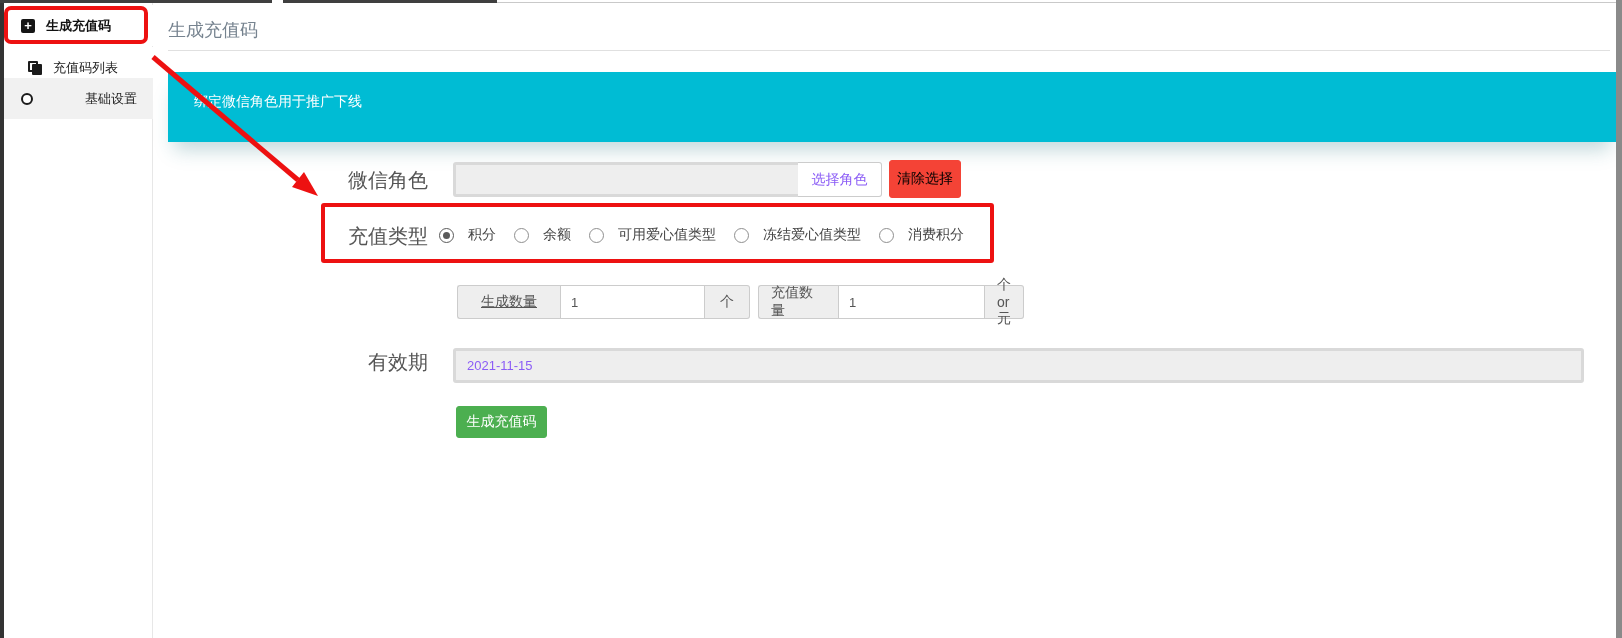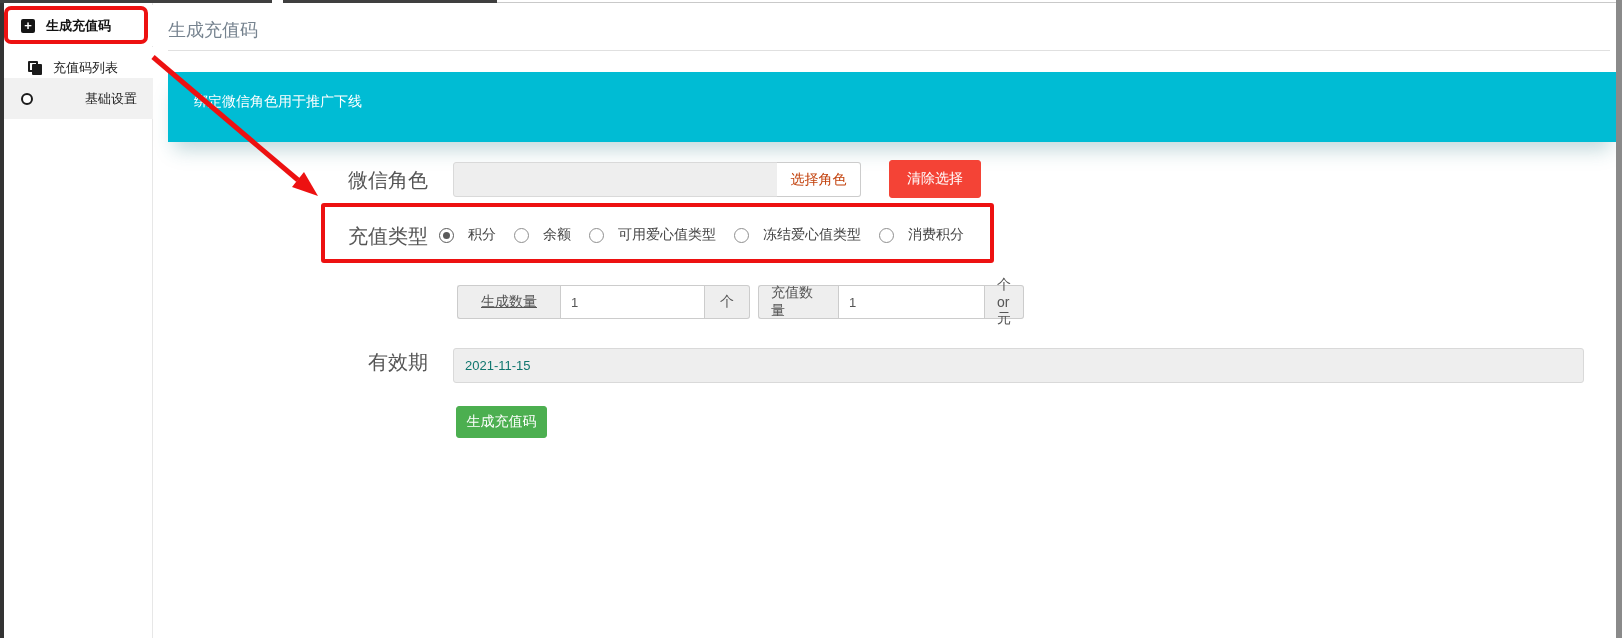--- a/index.html
+++ b/index.html
@@ -30,27 +30,27 @@
   .scrollbar { position:absolute; right:0; top:0; width:6px; height:638px; background:#8a8a8a; z-index:40; }
 
   
   .content { position:absolute; left:154px; top:0; right:6px; bottom:0; background:#fff; z-index:8; }
   .page-title { position:absolute; left:14px; top:18px; font-size:18px; font-weight:400; color:#76838f; }
   .title-hr { position:absolute; left:14px; right:6px; top:50px; height:1px; background:#e0e0e0; }
   .banner { position:absolute; left:14px; right:0; top:72px; height:70px; background:#00bcd4; color:#fff; line-height:58px; padding-left:26px; font-size:14px; box-shadow:0 14px 18px -6px rgba(40,120,130,.28); }
 
   .form-label { position:absolute; left:0; width:274px; text-align:right; font-size:20px; color:#555; height:18px; line-height:18px; }
 
-  .inp { border:1px solid #737373; border-radius:3px; background:#fff; color:#0f766e; font-size:13px; padding:0 11px; font-family:inherit; }
+  .inp { border:3px solid #737373; border-radius:3px; background:#fff; color:#8b5cf6; font-size:13px; padding:0 11px; font-family:inherit; }
   .inp:disabled, .inp.disabled { background:#eee; border-color:#d9d9d9; }
 
   .wx-input { position:absolute; left:299px; top:162px; width:349px; height:35px; border-radius:3px 0 0 3px; }
   .btn { font-family:inherit; font-size:14px; cursor:pointer; border-radius:3px; }
-  .btn-select { position:absolute; left:623px; top:162px; width:84px; height:35px; background:#fff; border:1px solid #ccc; color:#c2410c; border-radius:0 3px 3px 0; border-left:none; }
-  .btn-clear { position:absolute; left:735px; top:160px; width:92px; height:38px; background:#f44336; border:1px solid #f44336; color:#ffffff; }
+  .btn-select { position:absolute; left:644px; top:162px; width:84px; height:35px; background:#fff; border:1px solid #ccc; color:#8b5cf6; border-radius:0 3px 3px 0; border-left:none; }
+  .btn-clear { position:absolute; left:735px; top:160px; width:72px; height:38px; background:#f44336; border:1px solid #f44336; color:#000000; }
 
   .radio-row { position:absolute; left:285px; top:221px; height:28px; display:flex; align-items:center; gap:18px; }
   .radio-item { display:inline-flex; align-items:center; gap:14px; cursor:pointer; color:#444; }
   .radio { width:15px; height:15px; border:1px solid #8f8f8f; border-radius:50%; background:#fff; position:relative; flex:none; }
   .radio.checked { border-color:#5a5a5a; }
   .radio.checked::after { content:""; position:absolute; left:3px; top:3px; width:7px; height:7px; border-radius:50%; background:#5a5a5a; }
 
   .input-group { position:absolute; top:285px; height:34px; display:flex; }
   .ig-1 { left:303px; }
   .ig-2 { left:604px; }

